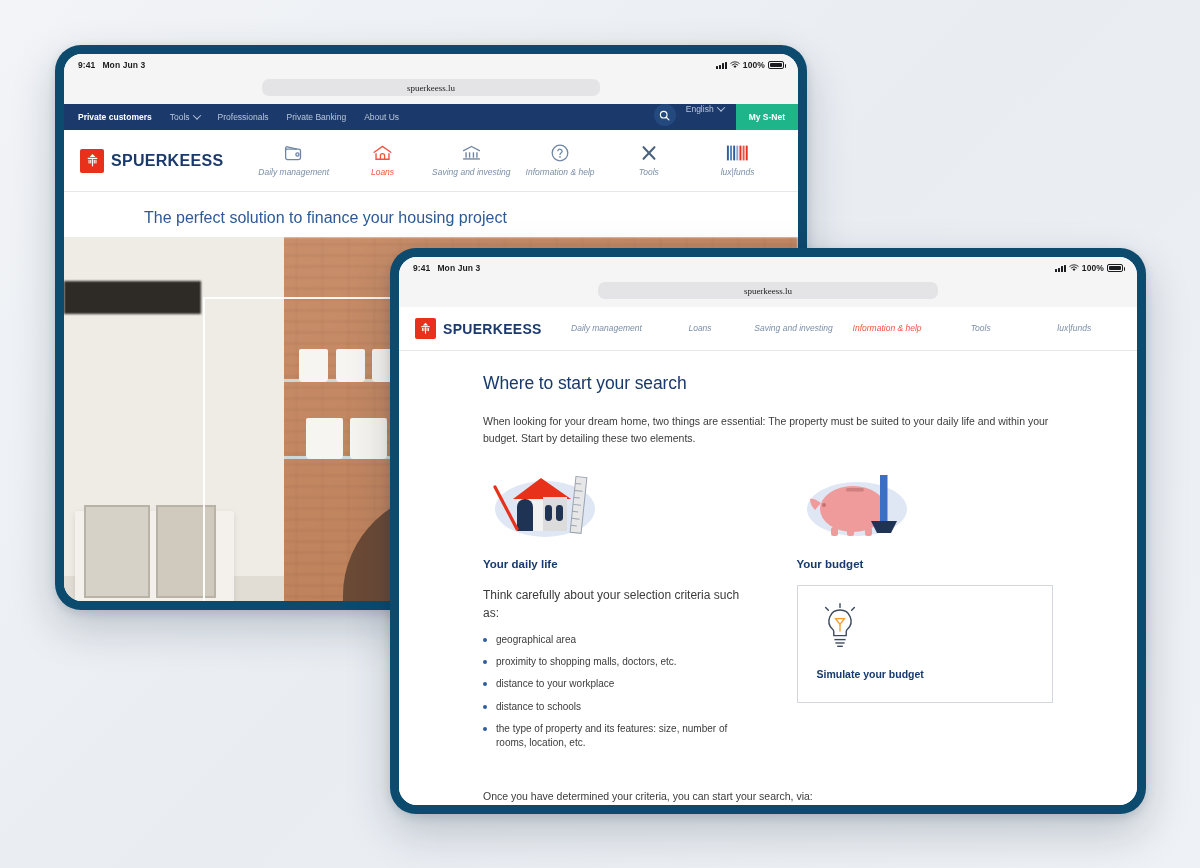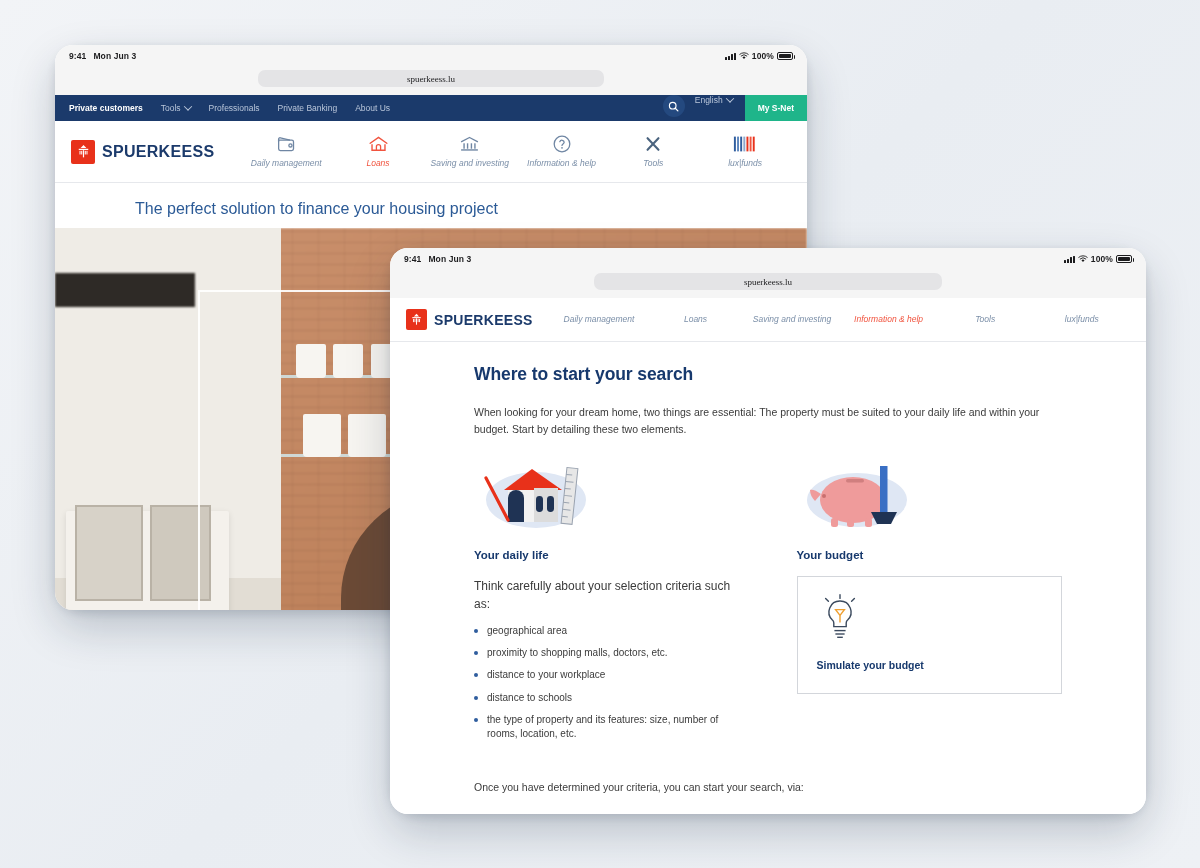--- a/index.html
+++ b/index.html
@@ -11,20 +11,21 @@
   body {
     background: linear-gradient(135deg, #f2f4f7 0%, #e9edf2 50%, #eef1f5 100%);
     position: relative;
   }
 
   
   .tablet {
     position: absolute;
     background: #0c4a6e;
     border-radius: 26px;
+    padding: 9px;
     box-shadow: 0 18px 44px rgba(20,35,60,.22), 0 3px 10px rgba(20,35,60,.14);
   }
   .tablet .screen {
     width: 100%; height: 100%;
     background: #ffffff;
     border-radius: 18px;
     overflow: hidden;
     position: relative;
   }
   #tablet-back  { left: 55px;  top: 45px;  width: 752px; height: 565px; }
@@ -159,21 +160,21 @@
     position:absolute; left:19%; top:11%; right:-2%; bottom:12%;
     border:2px solid rgba(255,255,255,.92);
   }
   .red-card {
     position:absolute; right:0; top:47%; bottom:-4%; width:64px;
     background:#f7f7f7; border:2.5px solid #e8311a; border-right:none;
   }
 
   
   .article { padding: 22px 84px 0 84px; background:#fff; height:100%; overflow:hidden; }
-  .h2 { color:#17396d; font-size:17.5px; font-weight:700; letter-spacing:-.1px; }
+  .h2 { color:#17396d; font-size:17.5px; font-weight:400; letter-spacing:-.1px; }
   .lead { color:#3b3b3b; font-size:10.5px; line-height:1.62; margin-top:19px; }
   .cols { display:flex; gap:57px; margin-top:22px; }
   .col { flex:1; min-width:0; }
   .illus { height:74px; display:flex; align-items:flex-end; }
   .col-title { color:#17396d; font-weight:700; font-size:11.5px; margin-top:15px; }
   .intro { color:#3b3b3b; font-size:12px; margin-top:16px; line-height:1.5; }
   ul.criteria { list-style:none; margin-top:11px; }
   ul.criteria li {
     position:relative; padding-left:13px; margin-bottom:8px;
     font-size:10px; color:#3b3b3b; line-height:1.42;

